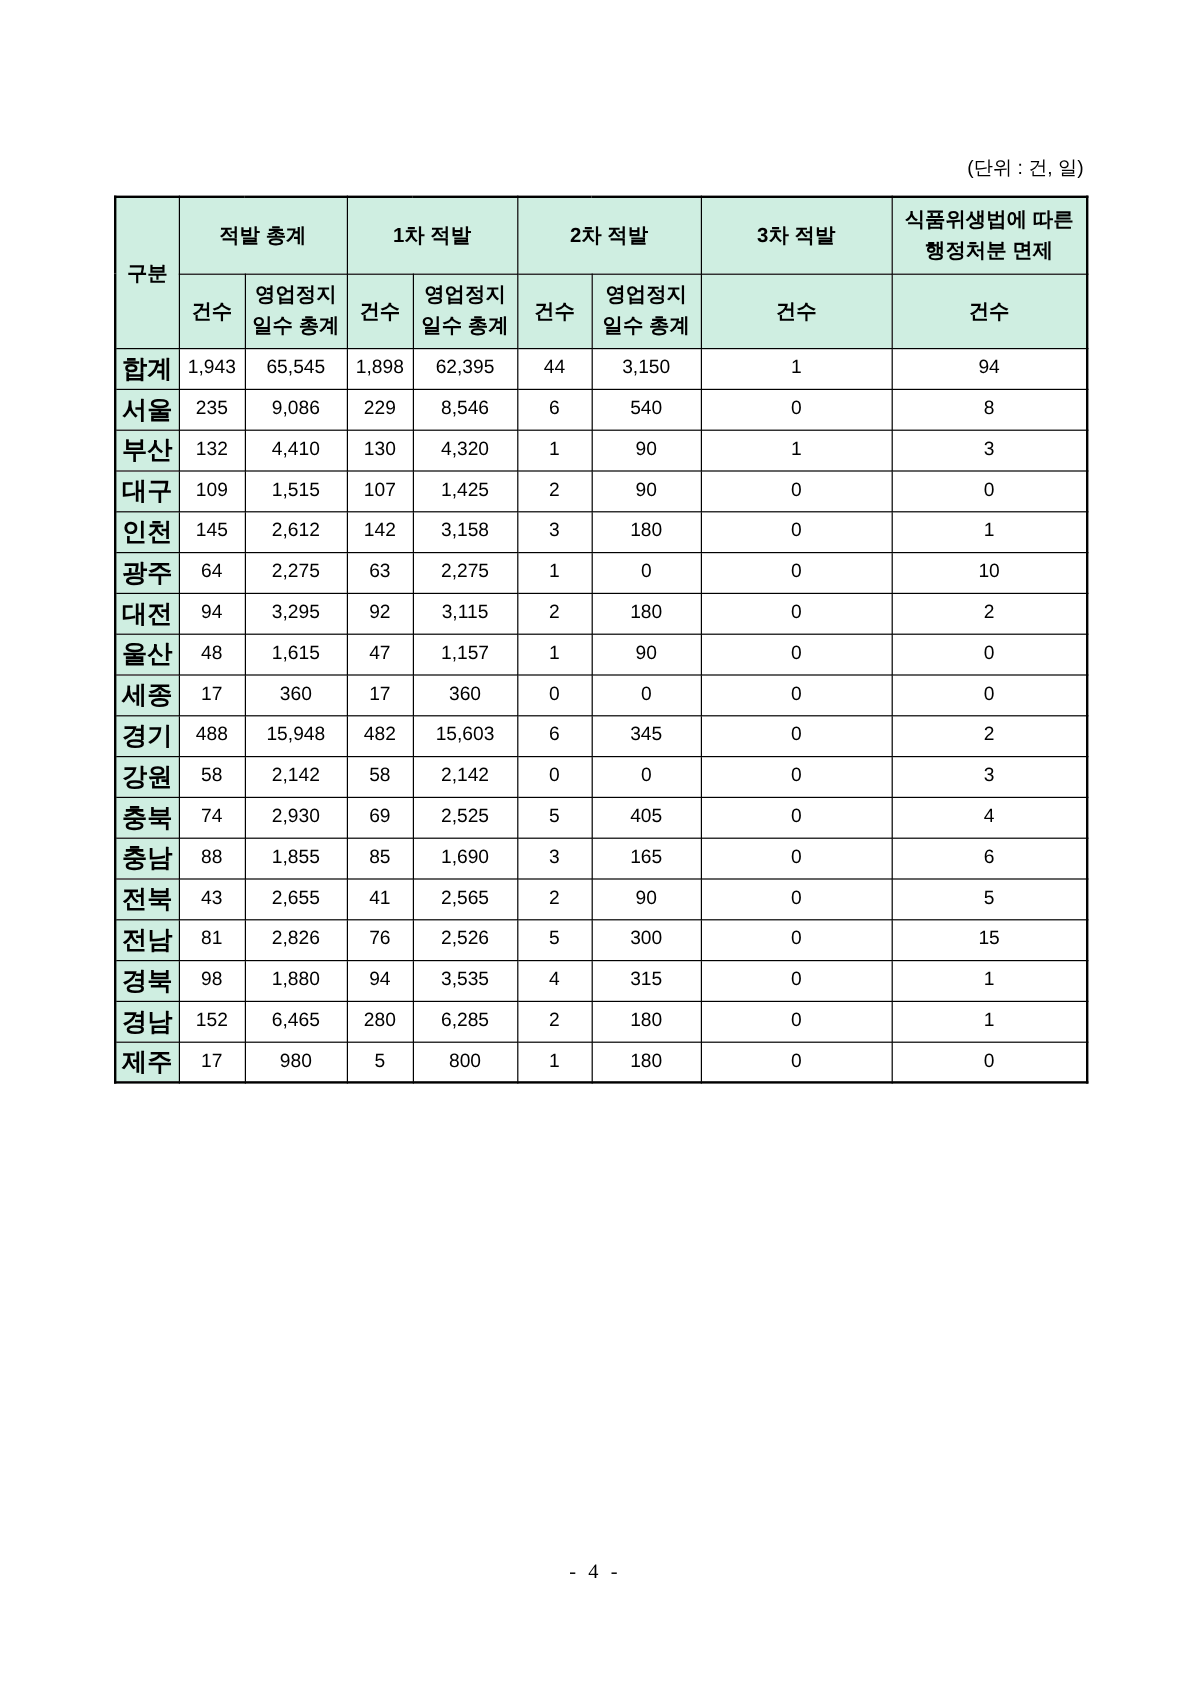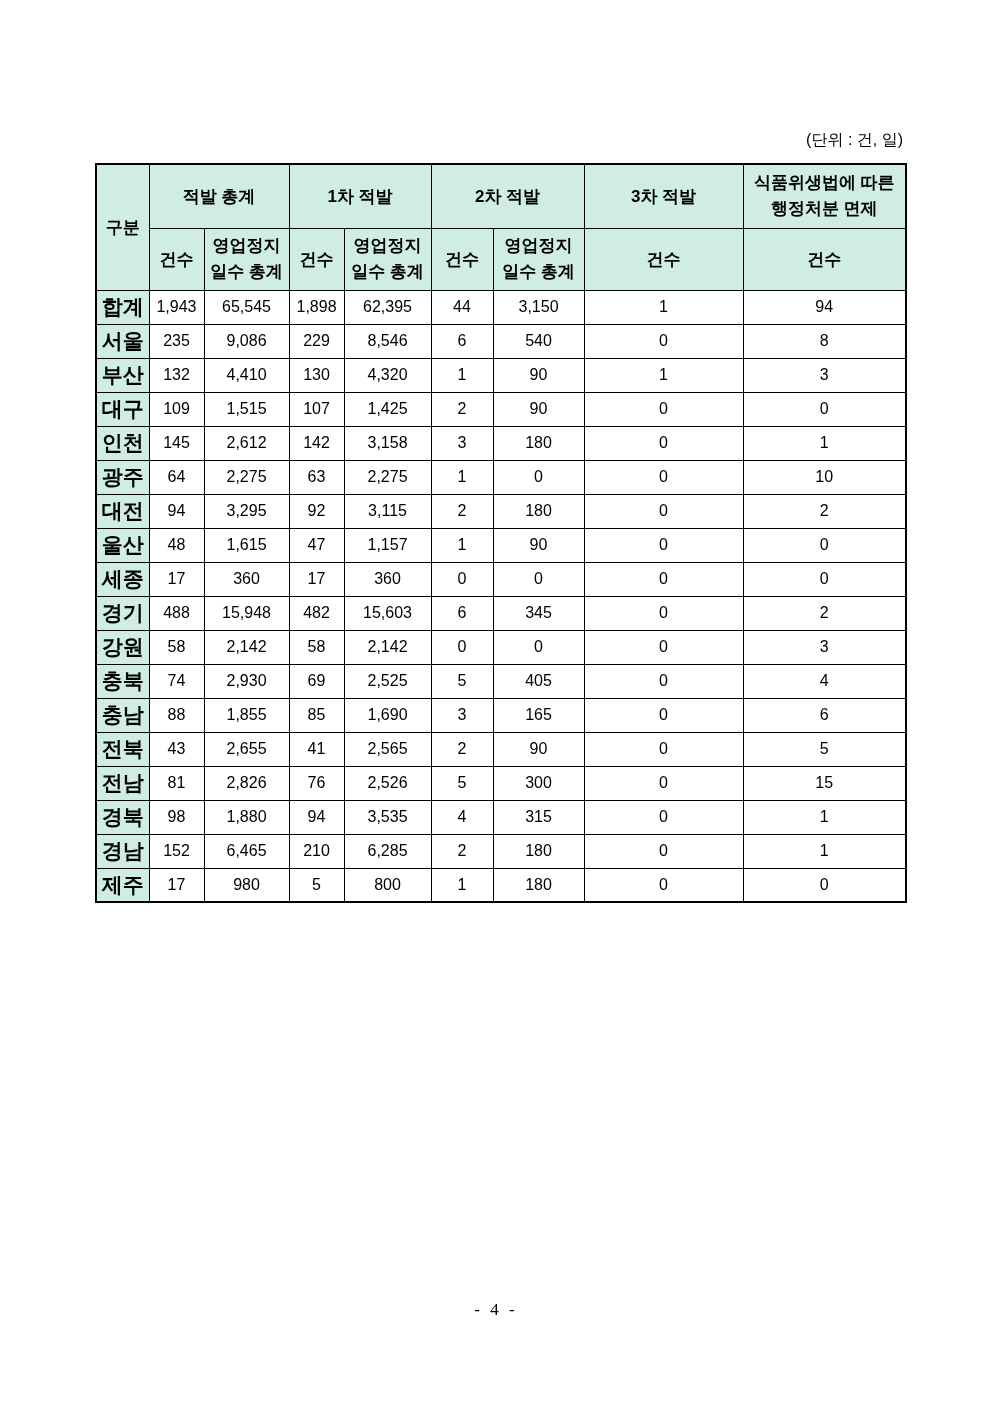--- a/index.html
+++ b/index.html
@@ -296,21 +296,21 @@
           <td>3,535</td>
           <td>4</td>
           <td>315</td>
           <td>0</td>
           <td>1</td>
         </tr>
         <tr>
           <th class="region">경남</th>
           <td>152</td>
           <td>6,465</td>
-          <td>210</td>
+          <td>280</td>
           <td>6,285</td>
           <td>2</td>
           <td>180</td>
           <td>0</td>
           <td>1</td>
         </tr>
         <tr>
           <th class="region">제주</th>
           <td>17</td>
           <td>980</td>

